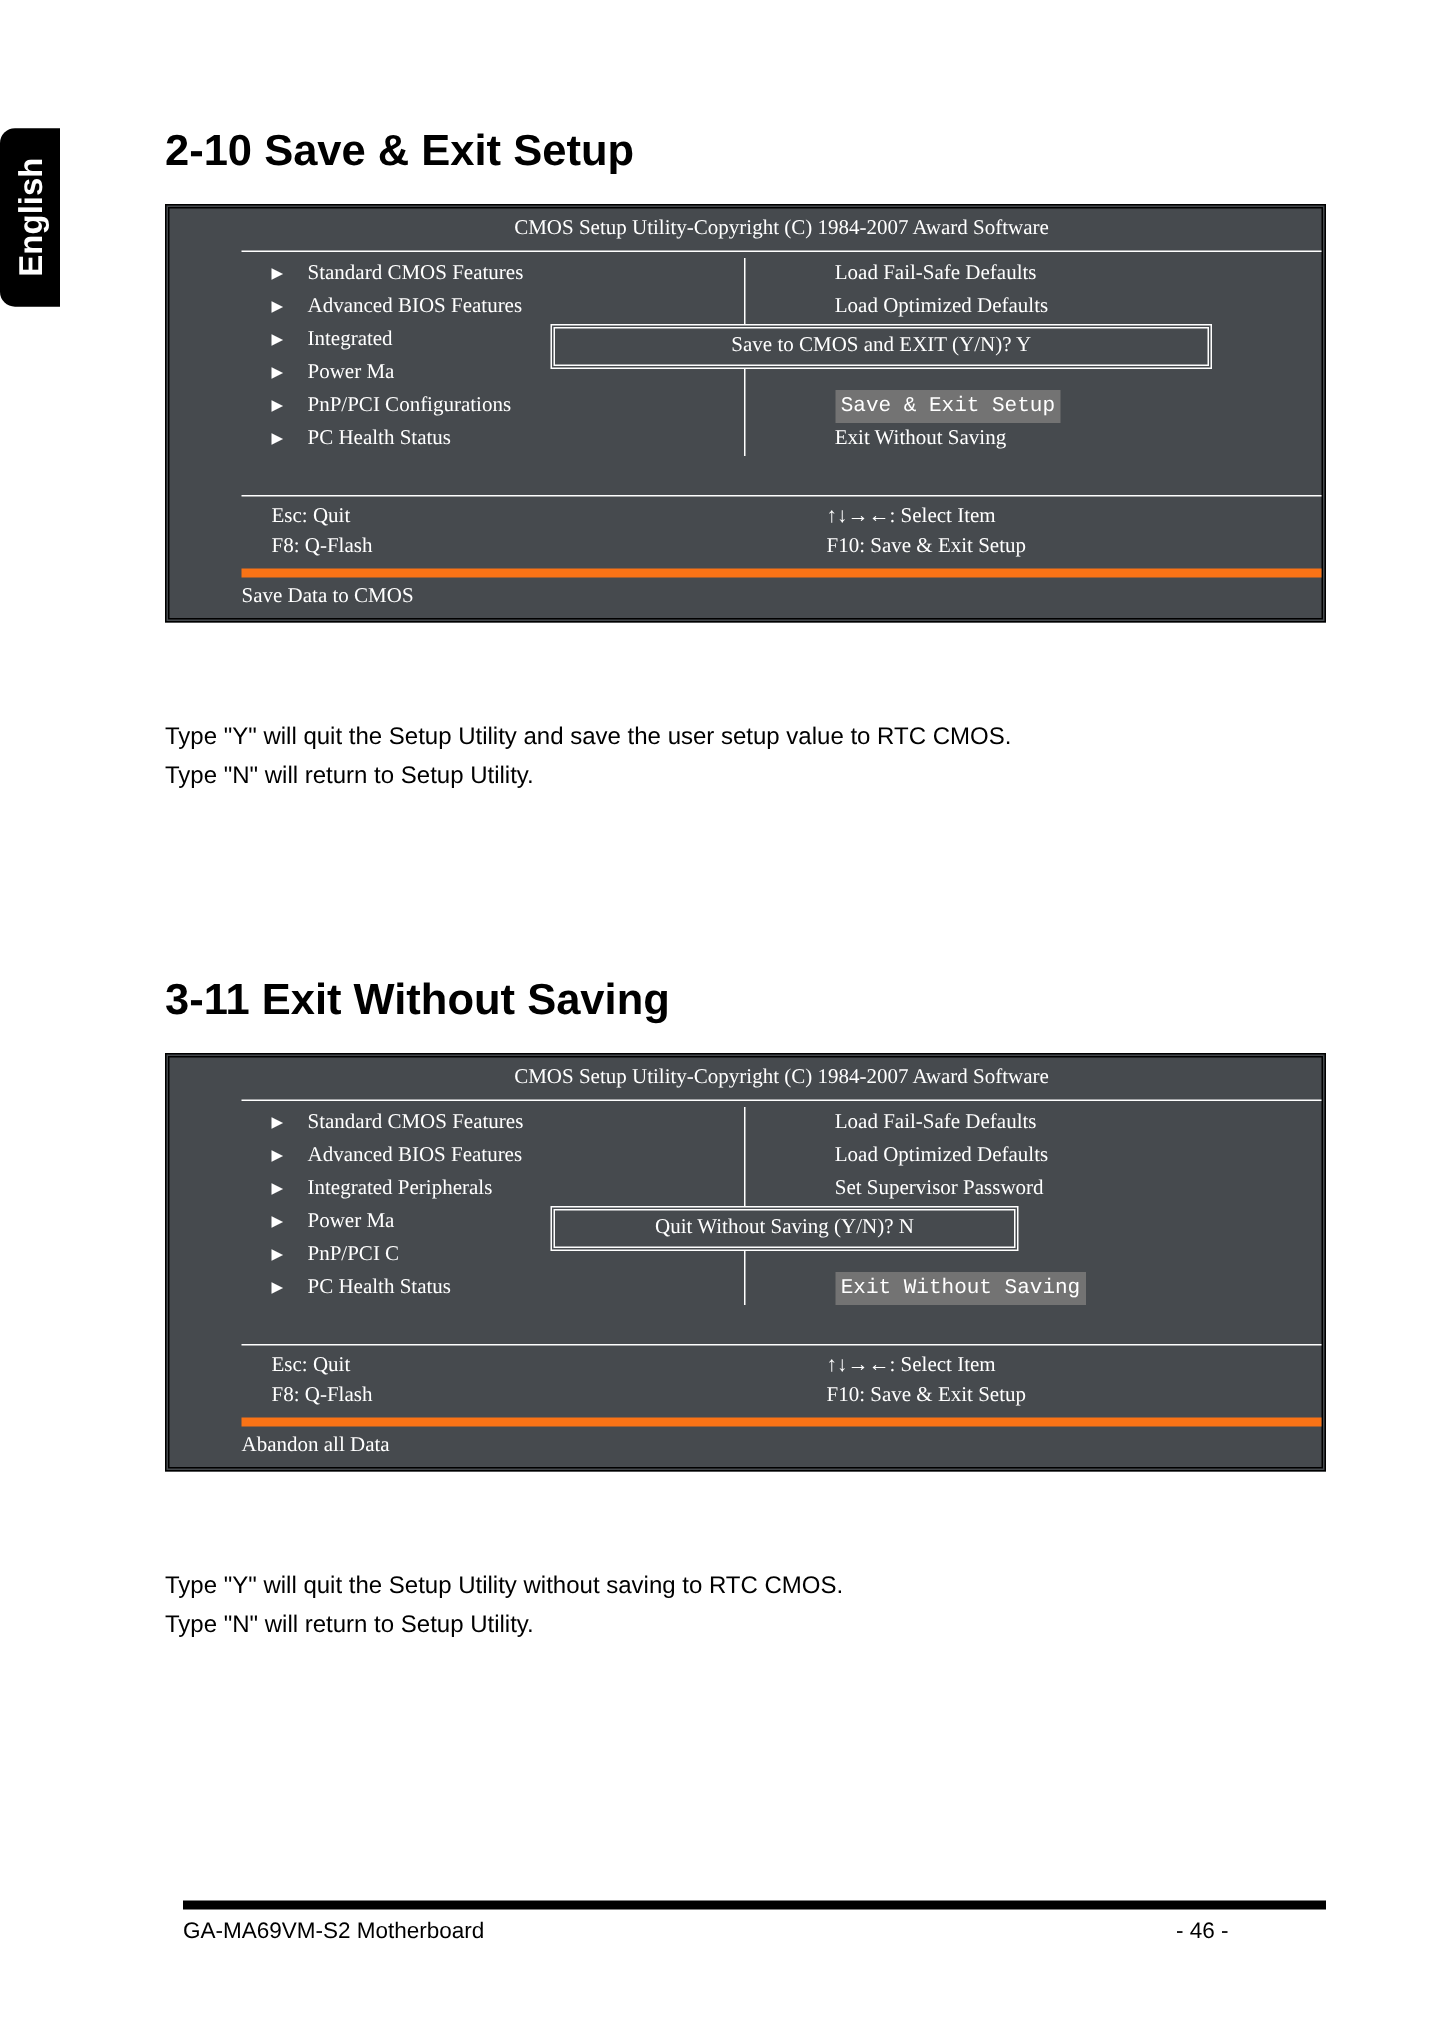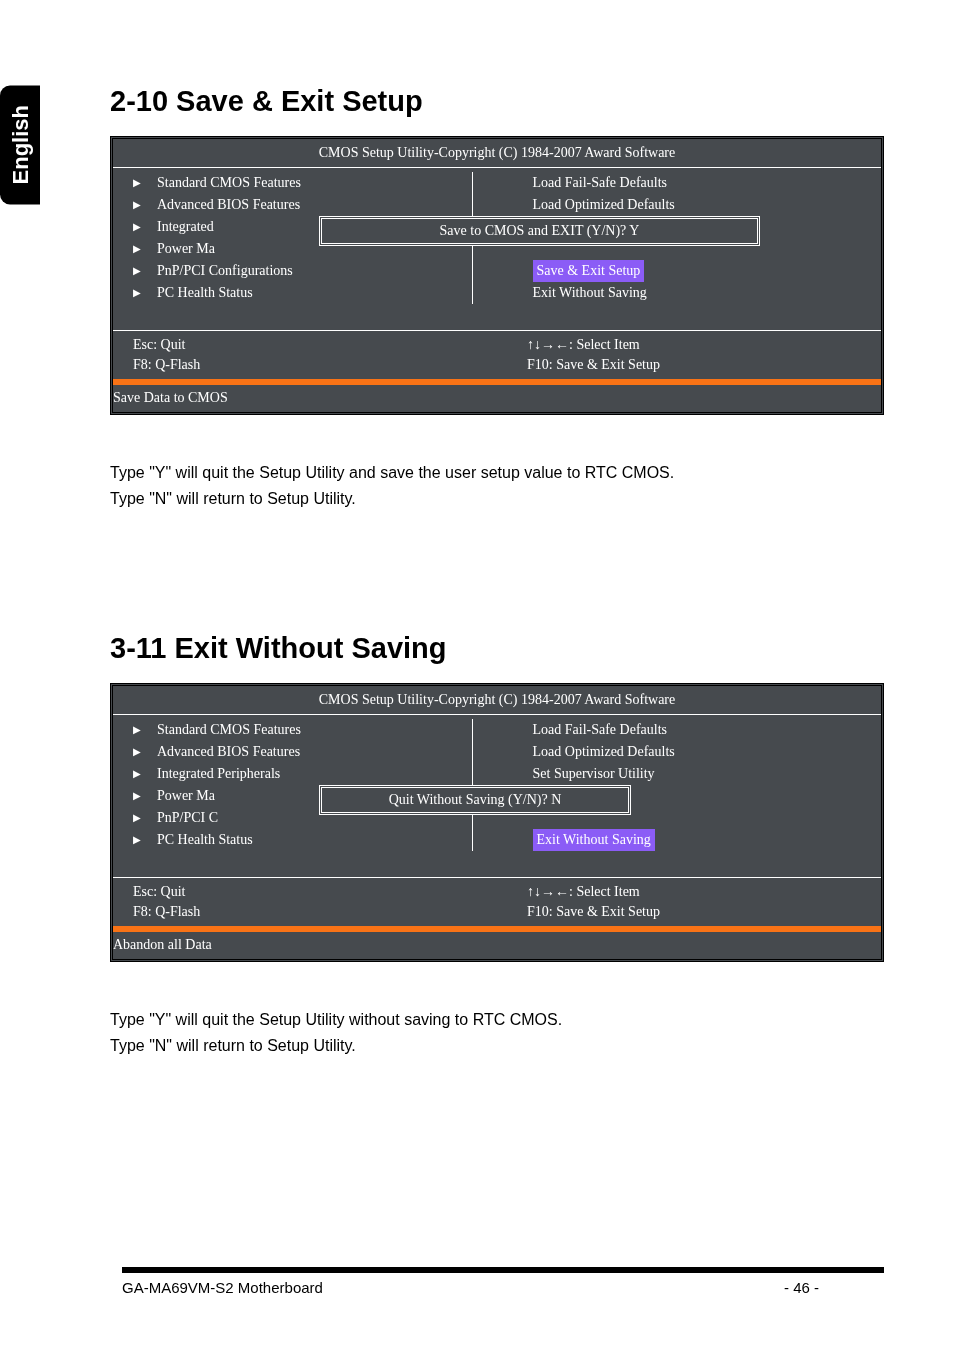--- a/index.html
+++ b/index.html
@@ -27,31 +27,32 @@
     }
     .content { padding: 85px 70px 0 110px; }
     h2 { font-size: 29px; font-weight: bold; margin-bottom: 18px; }
     .bios-box {
       border: 3px double #000;
       background: #464a4e;
       color: #fff;
       font-family: "Times New Roman", Times, serif;
       font-size: 14px;
       position: relative;
-      margin-bottom: 45px;
+      margin-bottom: 64px;
+      padding-left: 48px;
     }
     .bios-title { text-align: center; padding: 6px 0; }
     .bios-body { border-top: 1px solid #fff; padding: 4px 20px 26px 20px; position: relative; }
     .bios-cols { display: flex; }
     .bios-col { flex: 1; }
     .bios-col.left { border-right: 1px solid #fff; padding-right: 10px; }
     .bios-col.right { padding-left: 60px; }
     .bios-item { display: flex; align-items: center; line-height: 22px; height: 22px; }
     .tri { font-size: 10px; width: 24px; display: inline-block; }
-    .highlight { background: #8b5cf6; color: #fff; padding: 0 4px; display: inline-block; }
+    .highlight { background: #737373; color: #fff; padding: 0 4px; display: inline-block; font-family: Liberation Mono, monospace; }
     .bios-footer { border-top: 1px solid #fff; padding: 4px 20px; display: flex; align-items: flex-end; }
     .bios-footer > div { flex: 1; line-height: 20px; }
     .bios-footer .fr { padding-left: 60px; }
     .bios-bottom { border-top: 6px solid #f97316; text-align: left; padding: 5px 0 6px; }
     .dialog {
       position: absolute;
       border: 3px double #fff;
       background: #464a4e;
       padding: 4px 28px;
       text-align: center;
@@ -183,21 +184,21 @@
             </div>
         </div>
         <div class="bios-col right">
           <div class="bios-item">
               <span>Load Fail-Safe Defaults</span>
             </div>
           <div class="bios-item">
               <span>Load Optimized Defaults</span>
             </div>
           <div class="bios-item">
-              <span>Set Supervisor Utility</span>
+              <span>Set Supervisor Password</span>
             </div>
           <div class="bios-item"></div>
           <div class="bios-item"></div>
           <div class="bios-item">
               <span class="highlight">Exit Without Saving</span>
             </div>
         </div>
       </div>
       <div class="dialog d2">Quit Without Saving (Y/N)? N</div>
     </div>

